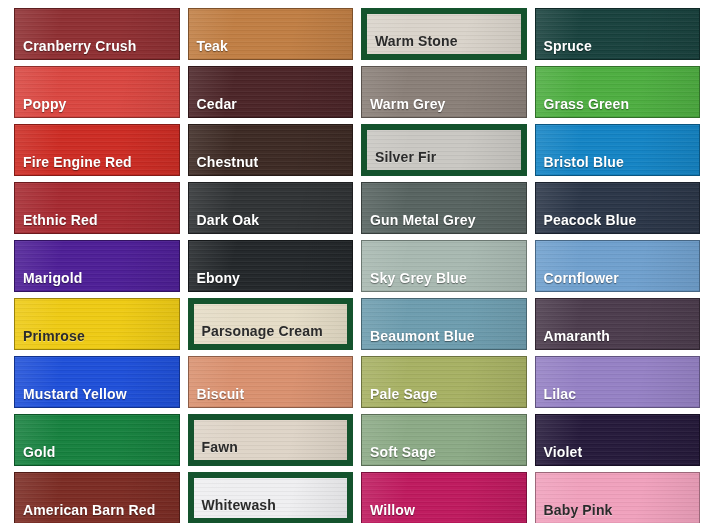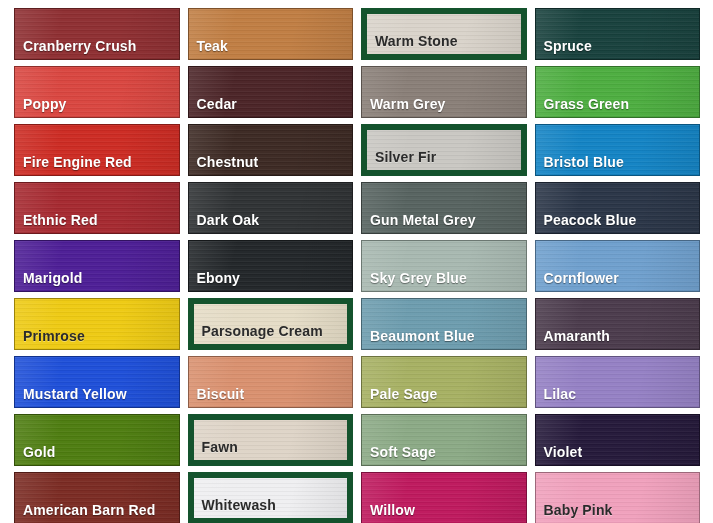--- a/index.html
+++ b/index.html
@@ -223,21 +223,21 @@
     <div class="swatch light-text" style="background-color: rgb(166, 176, 98);">
       <span class="grain"></span>
       <span class="sheen"></span>
       <span class="label">Pale Sage</span>
     </div>
     <div class="swatch light-text" style="background-color: rgb(148, 128, 196);">
       <span class="grain"></span>
       <span class="sheen"></span>
       <span class="label">Lilac</span>
     </div>
-    <div class="swatch light-text" style="background-color: #4d7c0f;">
+    <div class="swatch light-text" style="background-color: #15803d;">
       <span class="grain"></span>
       <span class="sheen"></span>
       <span class="label">Gold</span>
     </div>
     <div class="swatch dark-text pale-border" style="background-color: rgb(222, 212, 199);">
       <span class="grain"></span>
       <span class="sheen"></span>
       <span class="label">Fawn</span>
     </div>
     <div class="swatch light-text" style="background-color: rgb(139, 169, 133);">

